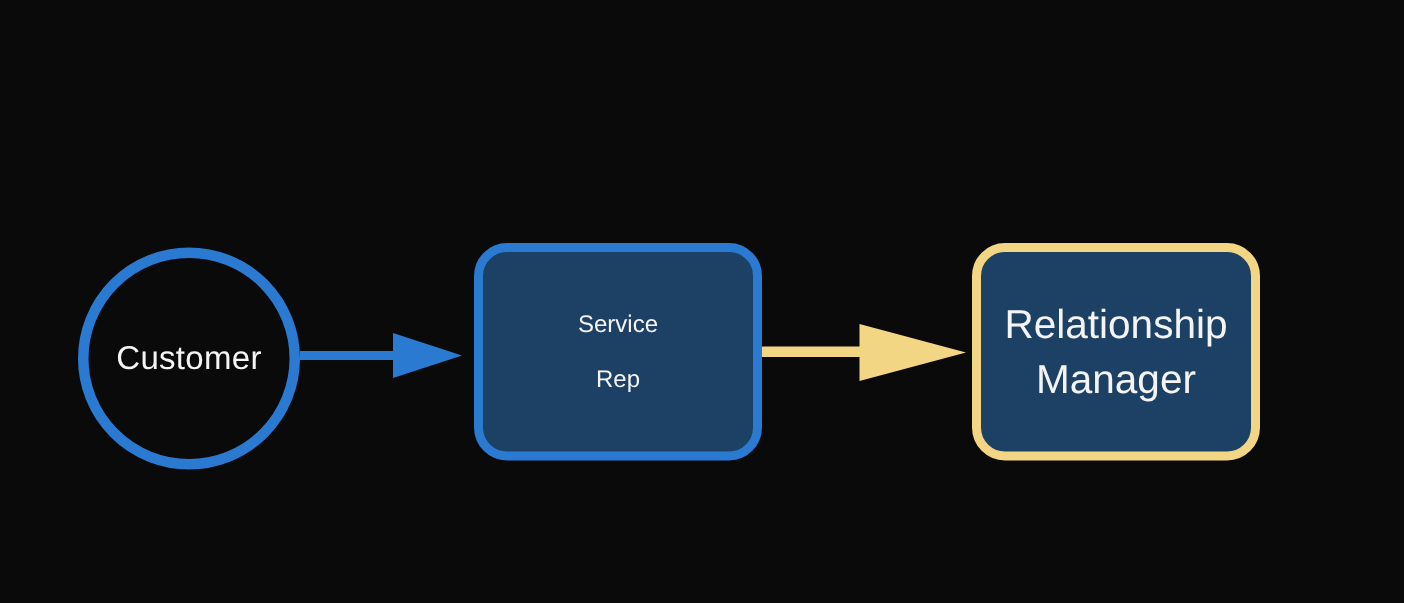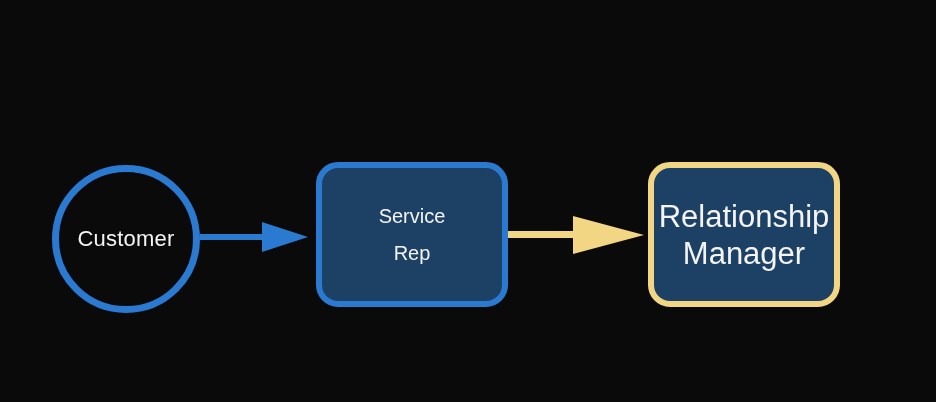--- a/index.html
+++ b/index.html
@@ -39,31 +39,31 @@
     background: transparent;
     font-size: 22px;
     letter-spacing: 0.2px;
   }
   .node-rect {
     top: 162px;
     width: 192px;
     height: 145px;
     border-radius: 22px;
     background: var(--navy);
-    font-size: 20px;
+    font-size: 16px;
     line-height: 37px;
   }
   .node-rect.service-rep {
     left: 316px;
     border: 6px solid var(--blue);
   }
   .node-rect.relationship-manager {
     left: 648px;
     border: 6px solid var(--gold);
-    font-size: 31px;
+    font-size: 27px;
   }
   .arrow-svg { position: absolute; display: block; }
   .arrow-blue  { left: 200px; top: 215px; }
   .arrow-blue .shaft, .arrow-blue .head { fill: var(--blue); }
   .arrow-gold  { left: 508px; top: 211px; }
   .arrow-gold .shaft, .arrow-gold .head { fill: var(--gold); }
   .edge-label {
     position: absolute;
     left: 508px;
     top: 186px;

